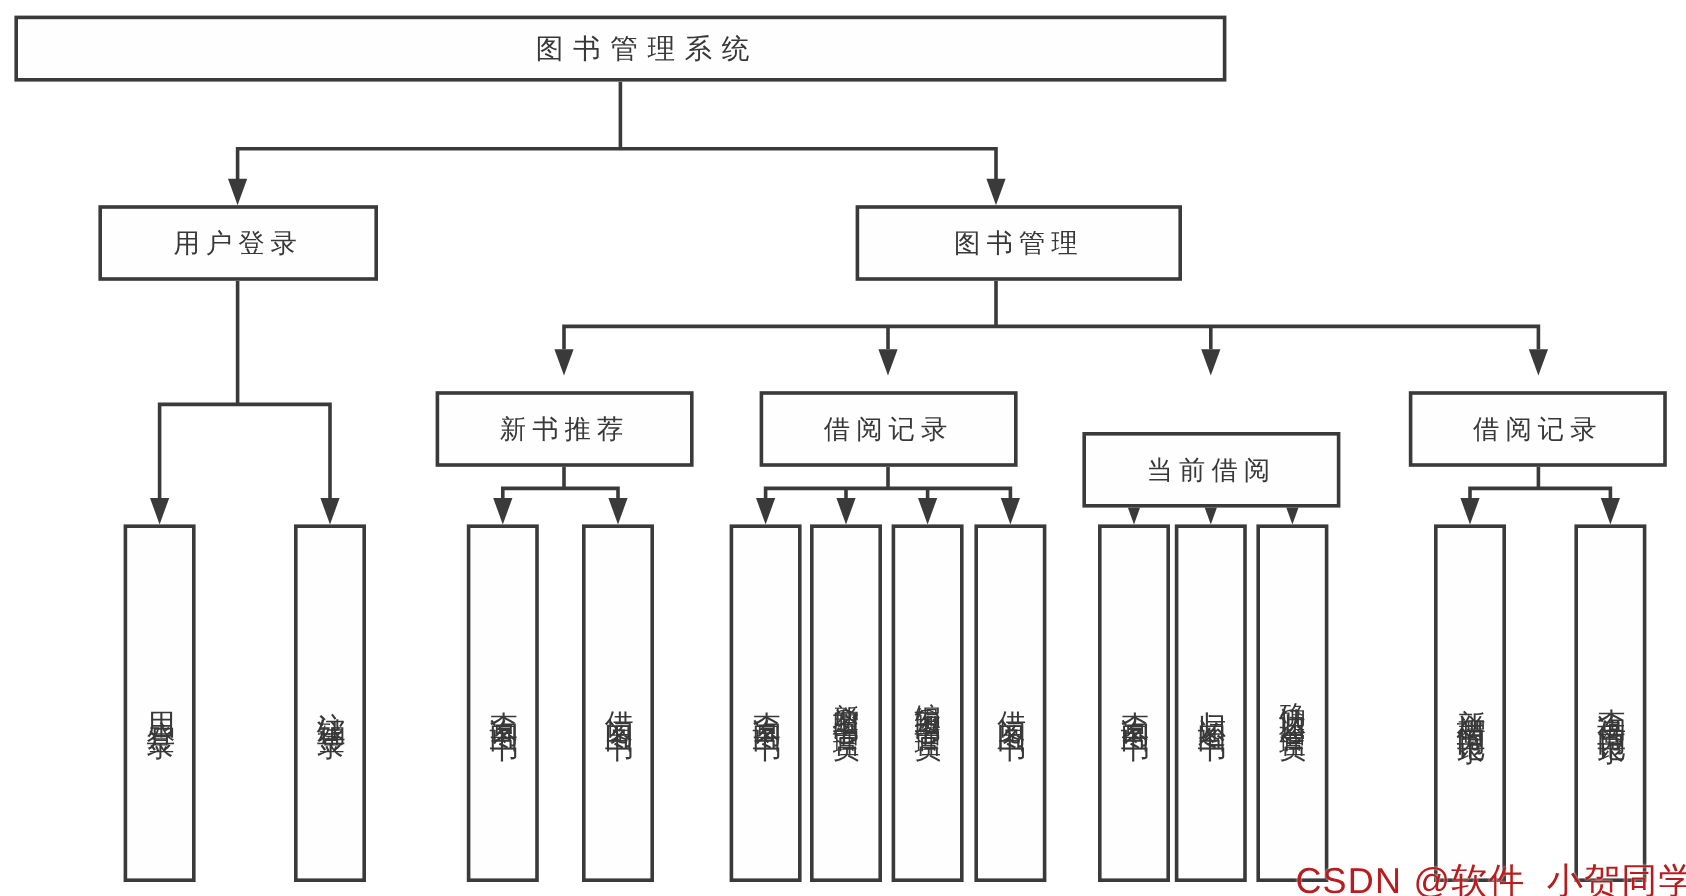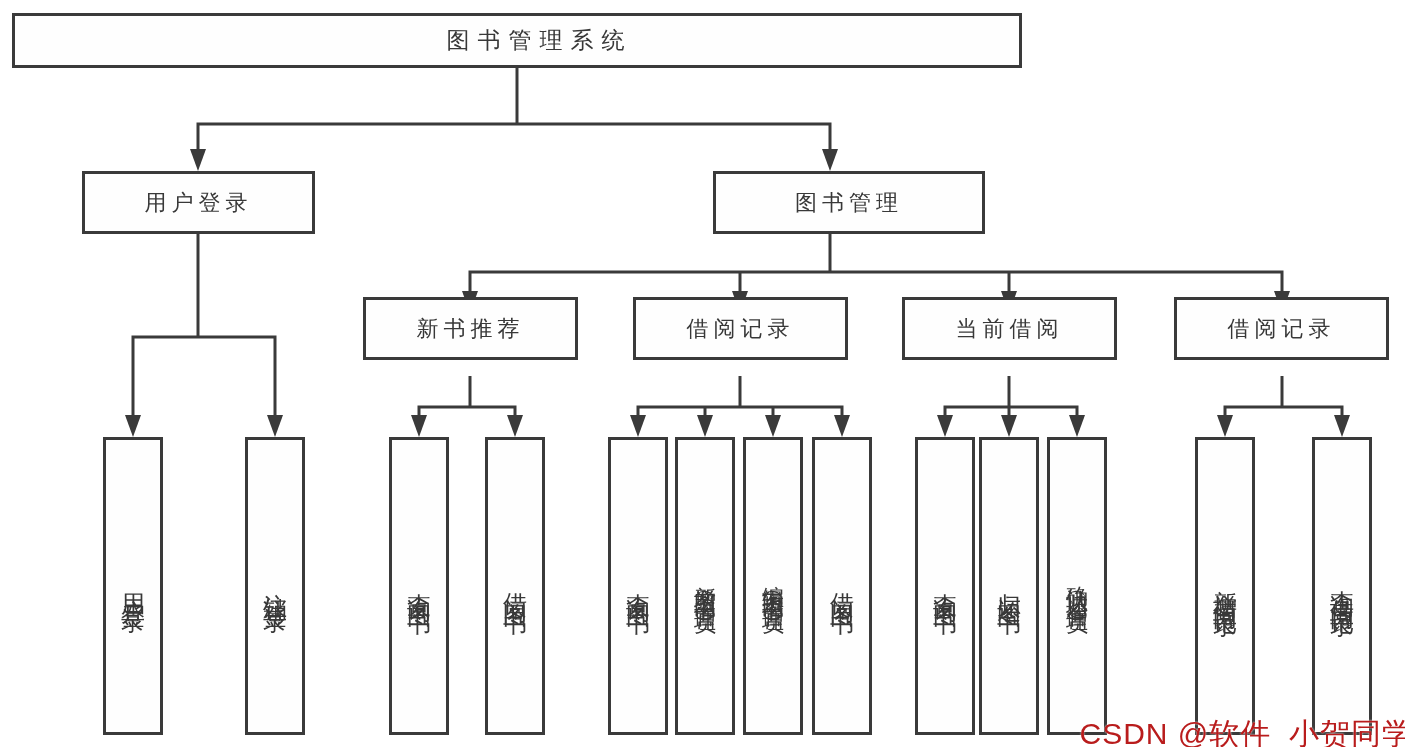--- a/index.html
+++ b/index.html
@@ -35,21 +35,21 @@
     color: #383838;
     white-space: nowrap;
   }
   .node.root {
     left: 12px; top: 13px; width: 1010px; height: 55px;
     padding-left: 45px;
     letter-spacing: 8px;
     font-size: 23px;
   }
   .node.lvl2 { top: 171px; height: 63px; }
-  .node.lvl3 { top: 297px; height: 63px; width: 215px; }
+  .node.lvl3 { top: 326px; height: 63px; width: 215px; }
   .node.leaf {
     top: 437px; height: 298px; width: 60px;
     padding: 0;
   }
   .vtext {
     writing-mode: vertical-rl;
     text-orientation: mixed;
     font-size: 24px;
     letter-spacing: 6px;
     line-height: 1;
@@ -138,21 +138,21 @@
     </g>
   </svg>
 
   <div class="node root">图书管理系统</div>
 
   <div class="node lvl2" style="left:82px; width:233px;">用户登录</div>
   <div class="node lvl2" style="left:713px; width:272px;">图书管理</div>
 
   <div class="node lvl3" style="left:363px;">新书推荐</div>
   <div class="node lvl3" style="left:633px;">借阅记录</div>
-  <div class="node lvl3" style="left:902px;">当前借阅</div>
+  <div class="node lvl3" style="left:902px;margin-top:34px;">当前借阅</div>
   <div class="node lvl3" style="left:1174px;">借阅记录</div>
 
   <div class="node leaf" style="left:103px;">
     <span class="vtext">用户登录</span>
   </div>
   <div class="node leaf" style="left:245px;">
     <span class="vtext">注销登录</span>
   </div>
 
   <div class="node leaf" style="left:389px;">

